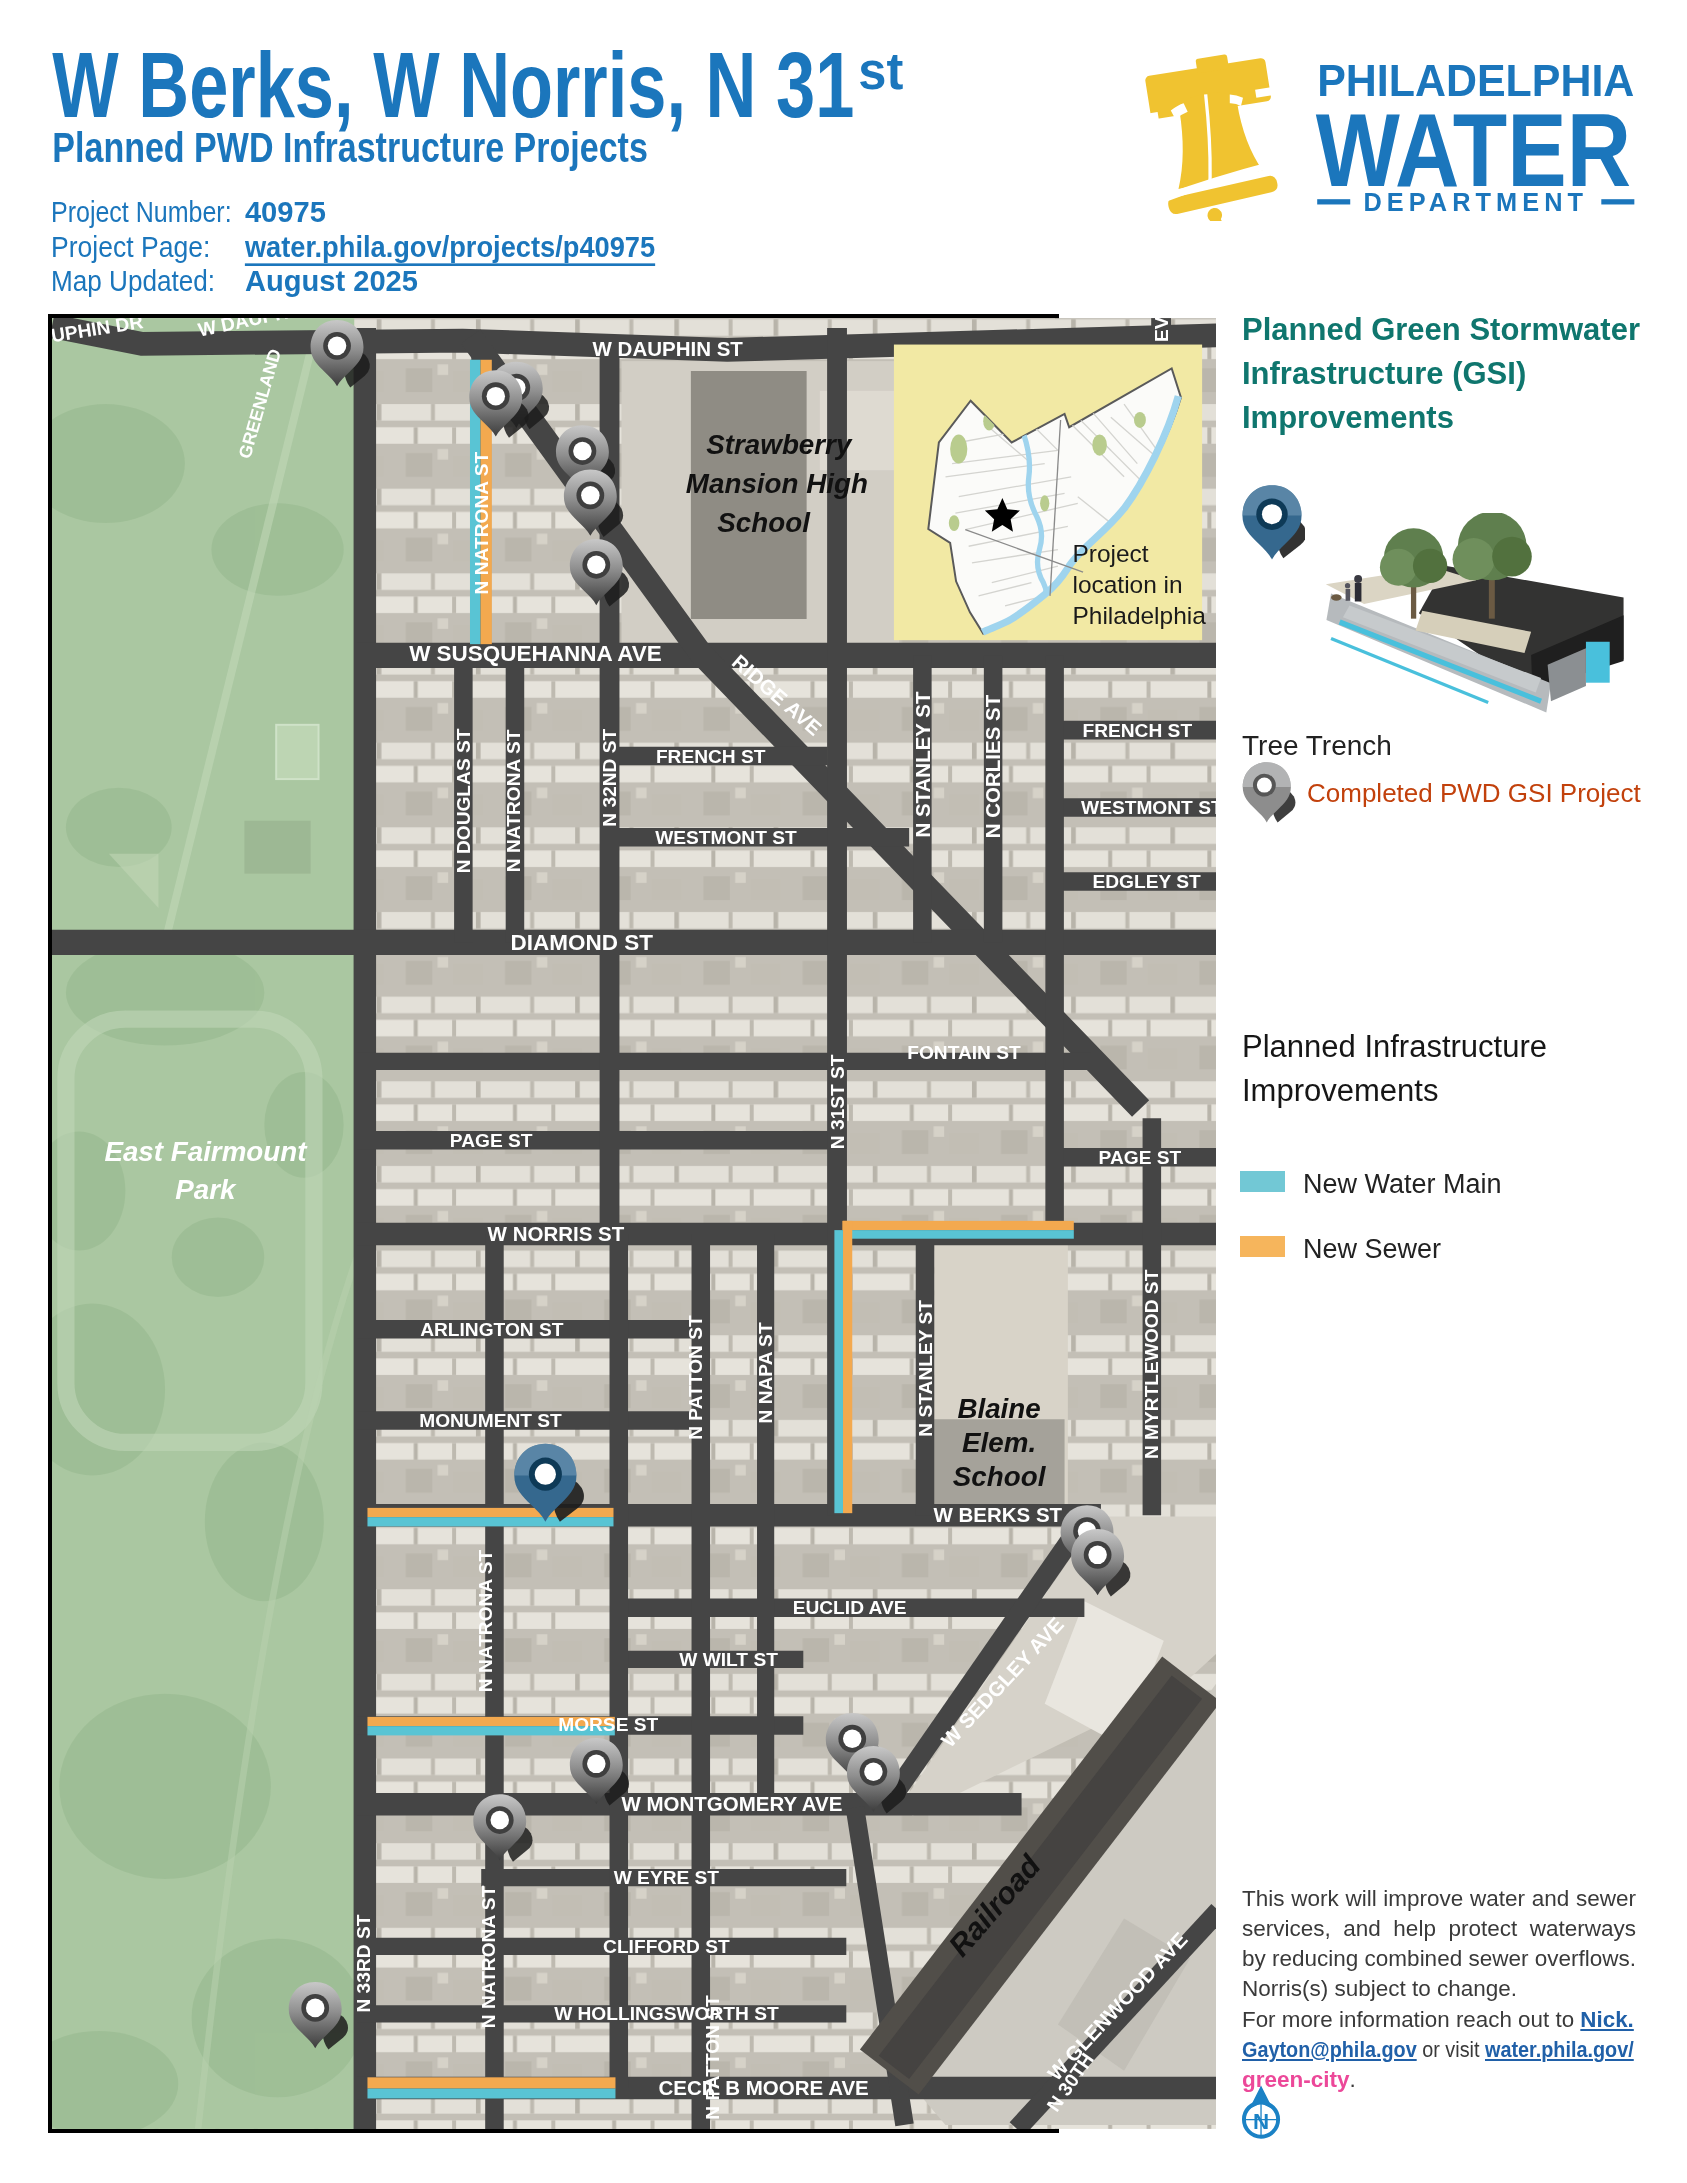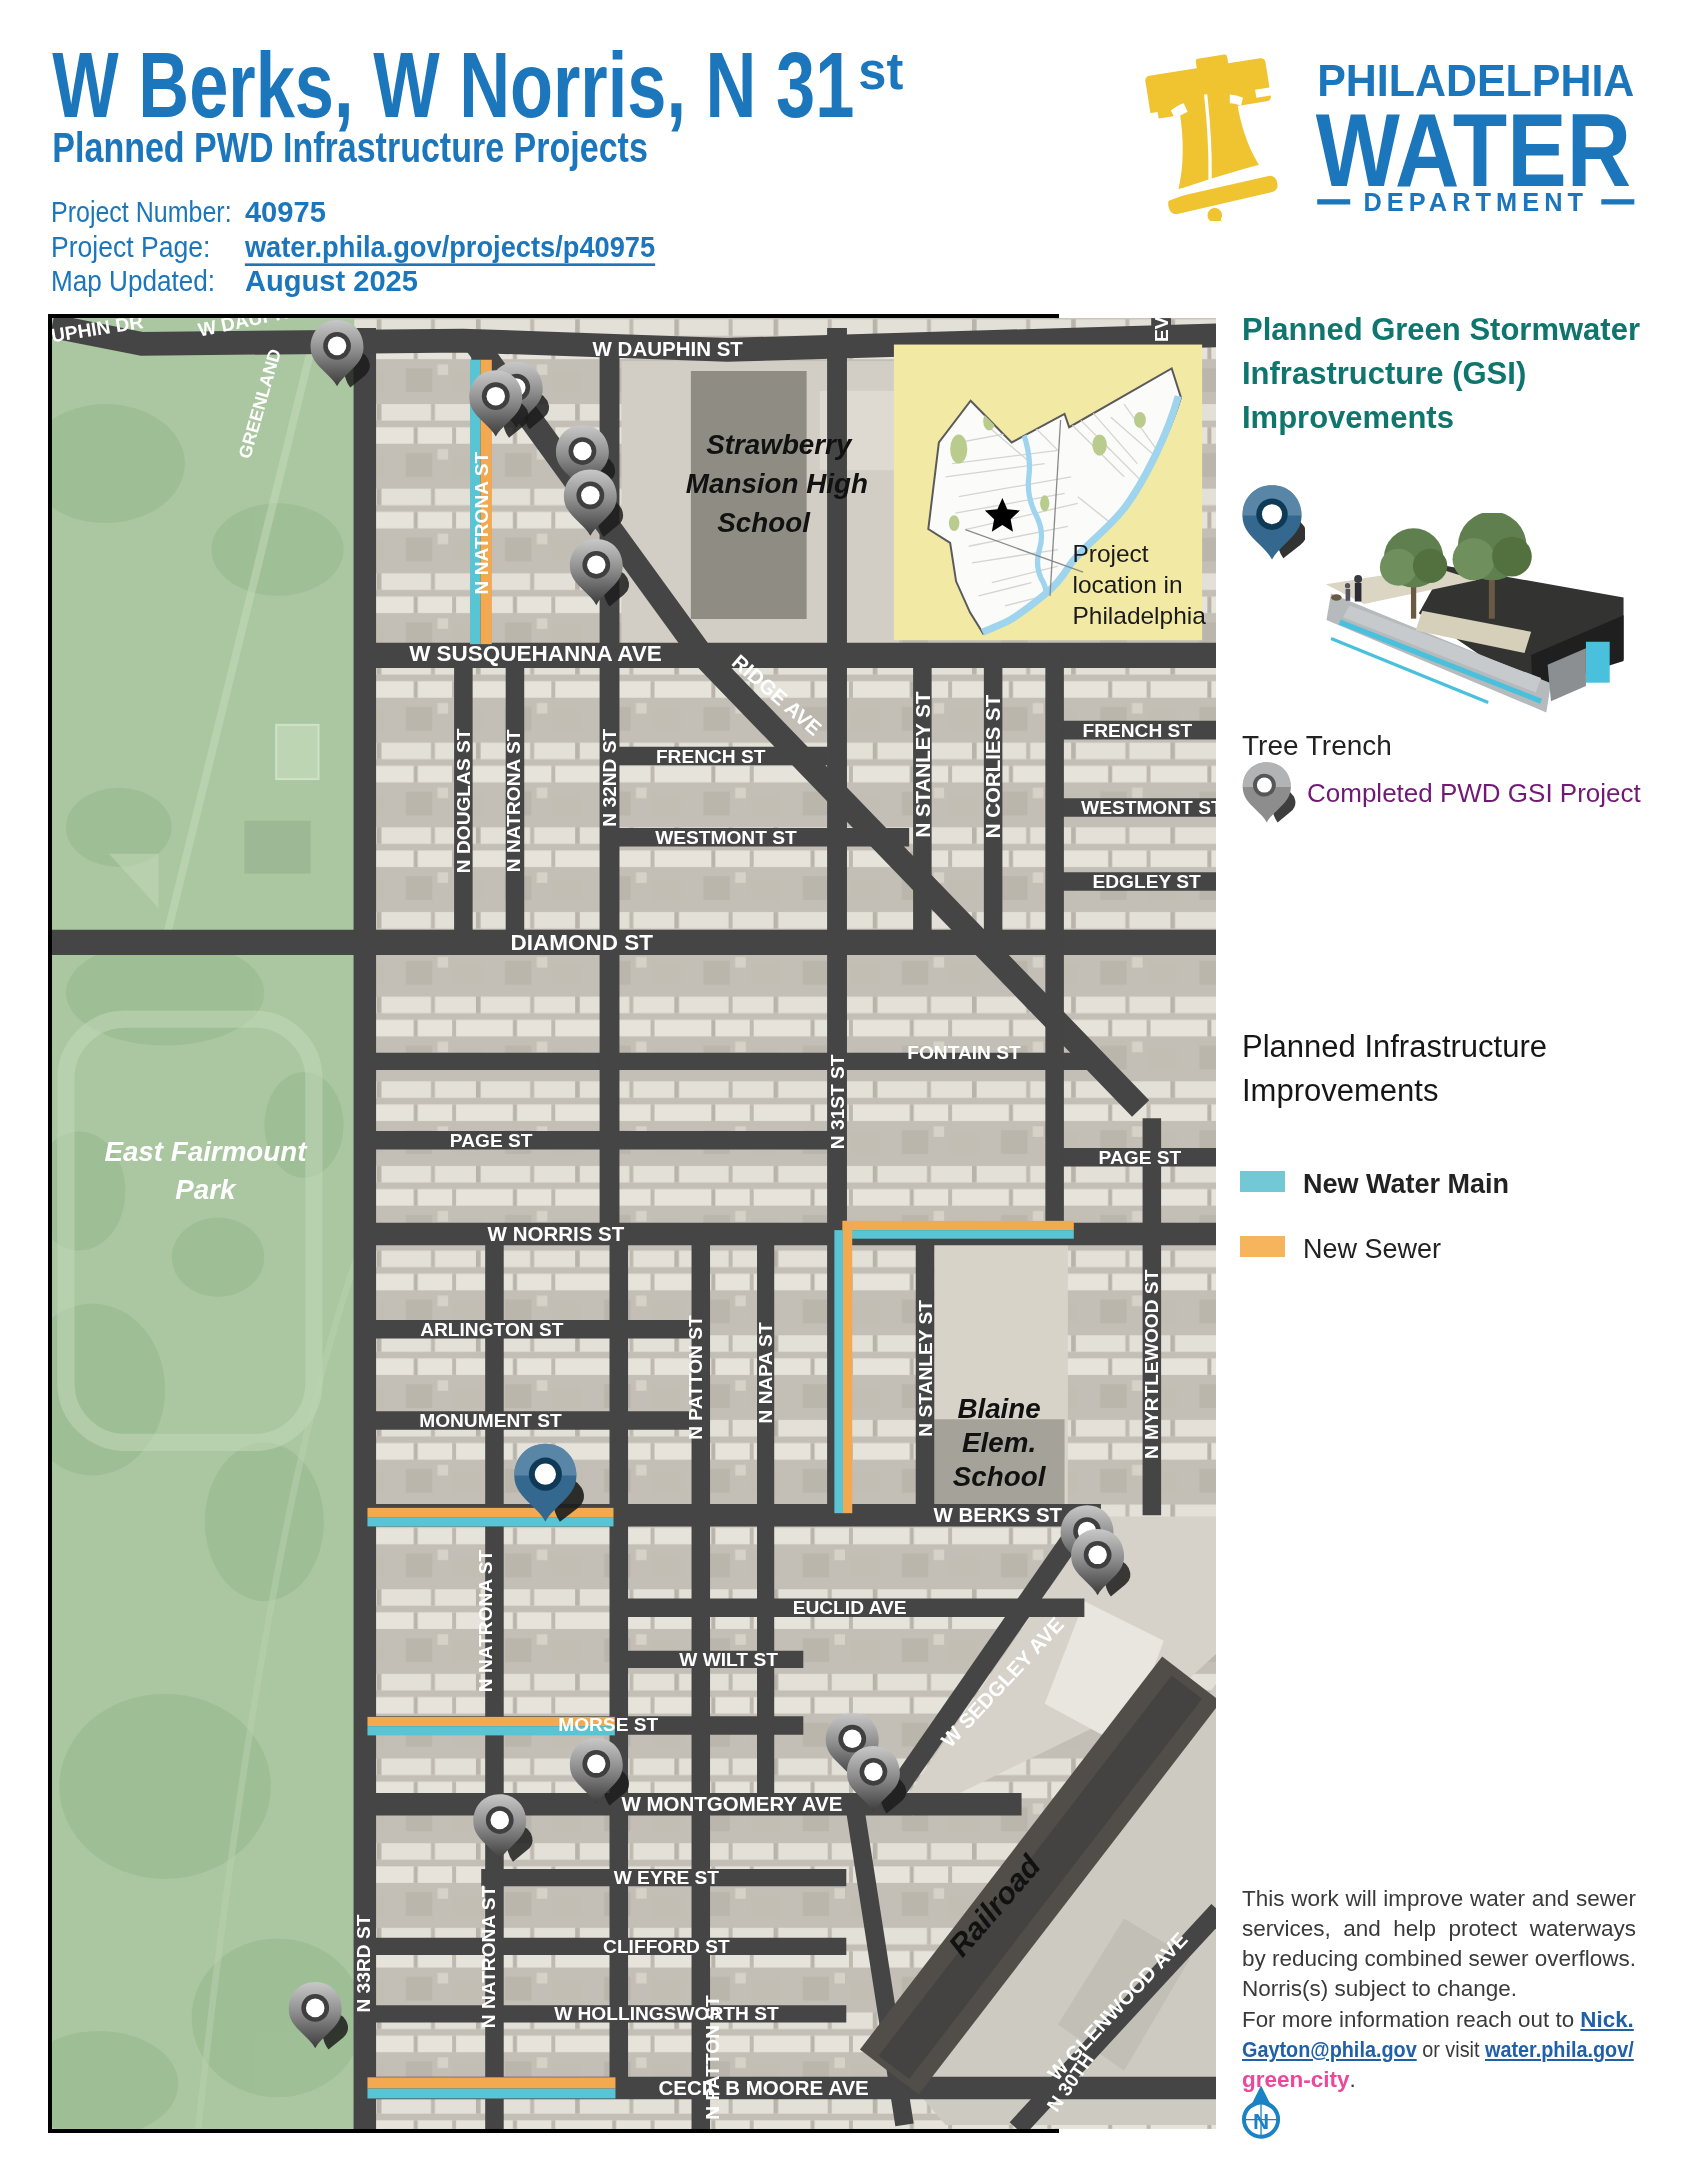--- a/index.html
+++ b/index.html
@@ -519,26 +519,26 @@
 </svg>
 <div class="abs" style="left:1242px;top:702px;font-size:28px;color:#222;margin-top:28px;">Tree Trench</div>
 
 <svg class="abs" style="left:1240px;top:761px;" width="56" height="65" viewBox="0 0 92 108">
   <path fill="#1c1c1c" opacity="0.85" d="M52,38 Q74,40 83,55 Q90,70 78,80 L56,98 Q48,88 46,70 Z" transform="translate(6,4)"></path>
   <path fill="#8d8d8d" d="M44,2 C20,2 4,20 4,43 C4,60 14,69 25,80 C33,88 40,94 44,102 C48,94 55,88 63,80 C74,69 84,60 84,43 C84,20 68,2 44,2 Z"></path>
   <path fill="#c2c3c4" d="M44,2 C20,2 4,20 4,43 L84,43 C84,20 68,2 44,2 Z" opacity="0.7"></path>
   <circle cx="40" cy="40" r="19" fill="#565656"></circle>
   <circle cx="40" cy="40" r="12.5" fill="#ffffff"></circle>
 </svg>
-<div class="abs" style="left:1307px;top:778px;font-size:26px;color:#701a75;">Completed PWD GSI Project</div>
+<div class="abs" style="left:1307px;top:778px;font-size:26px;color:#c2410c;">Completed PWD GSI Project</div>
 
 <div class="abs" style="left:1242px;top:1025px;width:430px;font-size:31px;font-weight:normal;color:#161616;line-height:44px;">Planned Infrastructure Improvements</div>
 
 <div class="abs" style="left:1240px;top:1171px;width:45px;height:20.5px;background:#72c8d5;"></div>
-<div class="abs" style="left:1303px;top:1169px;font-size:27px;color:#222;font-weight:bold;">New Water Main</div>
+<div class="abs" style="left:1303px;top:1169px;font-size:27px;color:#222;">New Water Main</div>
 <div class="abs" style="left:1240px;top:1236px;width:45px;height:20.5px;background:#f6b55c;"></div>
 <div class="abs" style="left:1303px;top:1234px;font-size:27px;color:#222;">New Sewer</div>
 
 <div class="abs" style="left:1242px;top:1884px;width:394px;font-size:22.5px;line-height:30px;color:#3a3a3a;">
   <div class="jl">This work will improve water and sewer</div>
   <div class="jl">services, and help protect waterways</div>
   <div class="jl">by reducing combined sewer overflows.</div>
   <div>Norris(s) subject to change.</div>
 </div>
 <div class="abs" style="left:1242px;top:2005px;width:437px;font-size:22.5px;line-height:30px;color:#3a3a3a;white-space:nowrap;">

